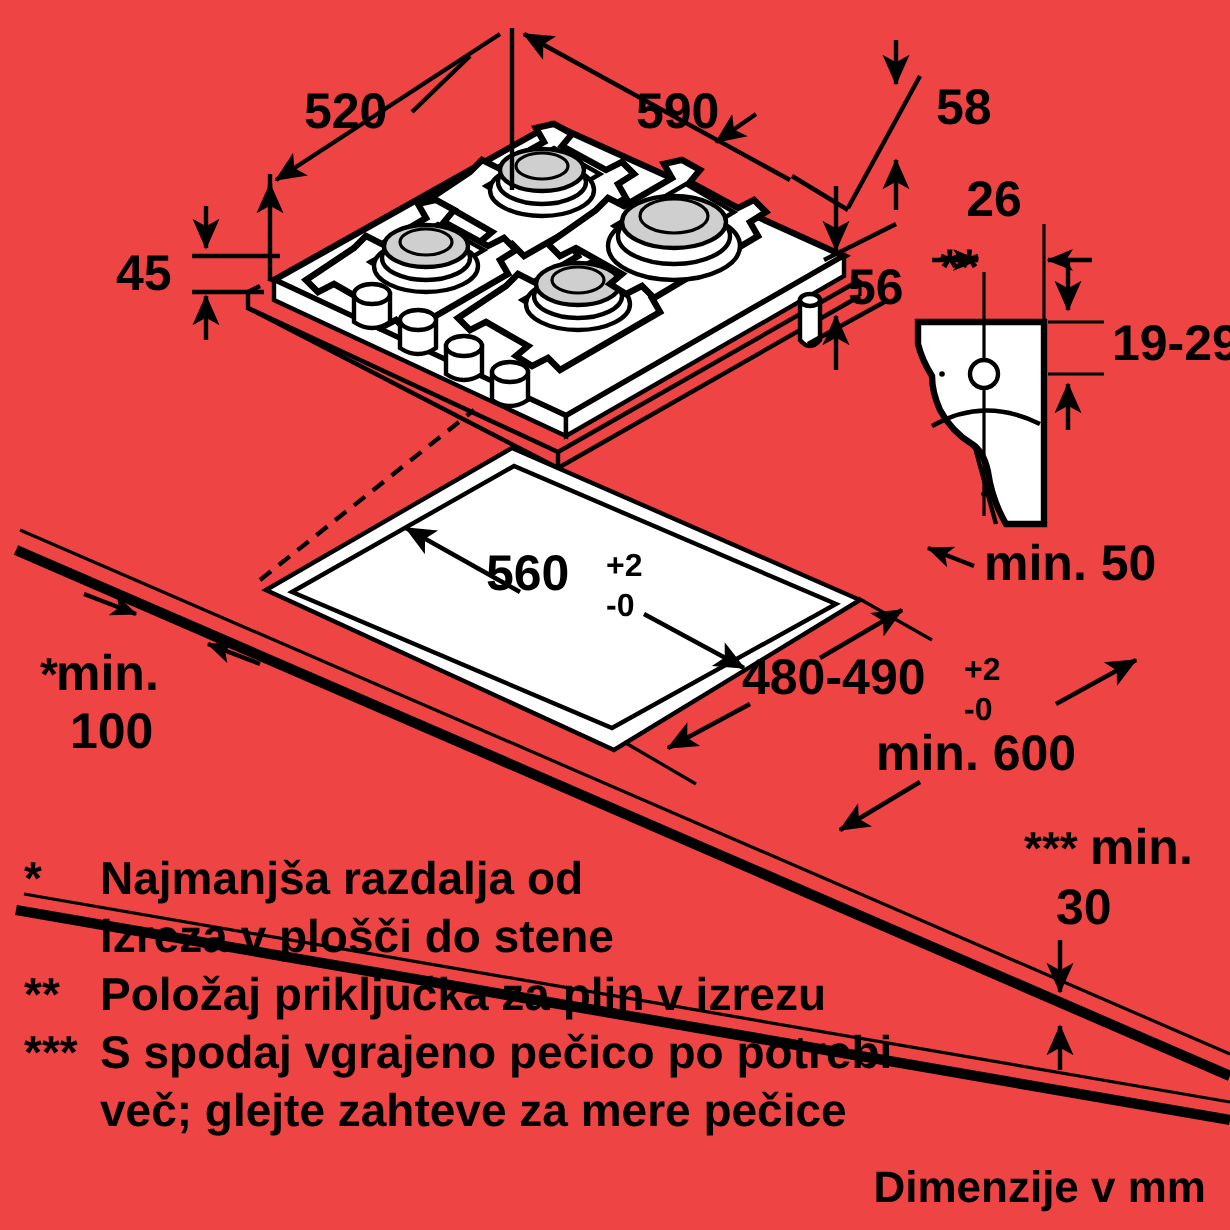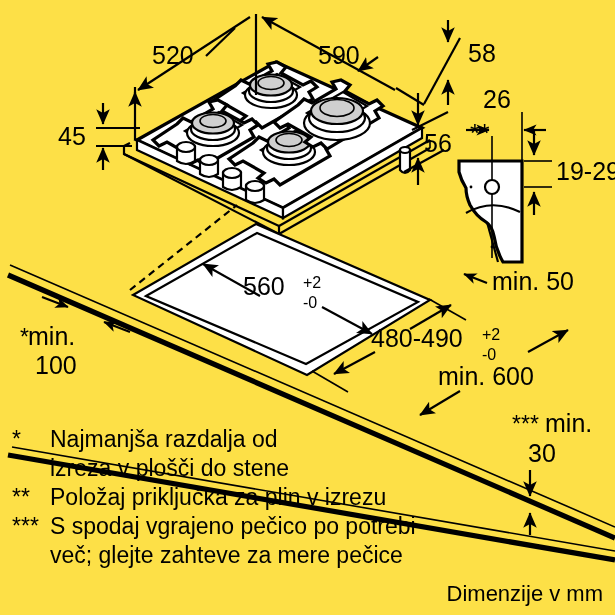--- a/index.html
+++ b/index.html
@@ -4,23 +4,24 @@
 <style>
   html, body {
     margin: 0;
     padding: 0;
     background: #ffffff;
   }
   #page {
     position: relative;
     width: 615px;
     height: 615px;
-    background: #fde047;
+    background: #ef4444;
     overflow: hidden;
     font-family: "Liberation Sans", sans-serif;
+    font-weight: bold;
   }
   #diagram {
     position: absolute;
     left: 0;
     top: 0;
     width: 615px;
     height: 615px;
   }
   .dim-label {
     font-family: "Liberation Sans", sans-serif;

